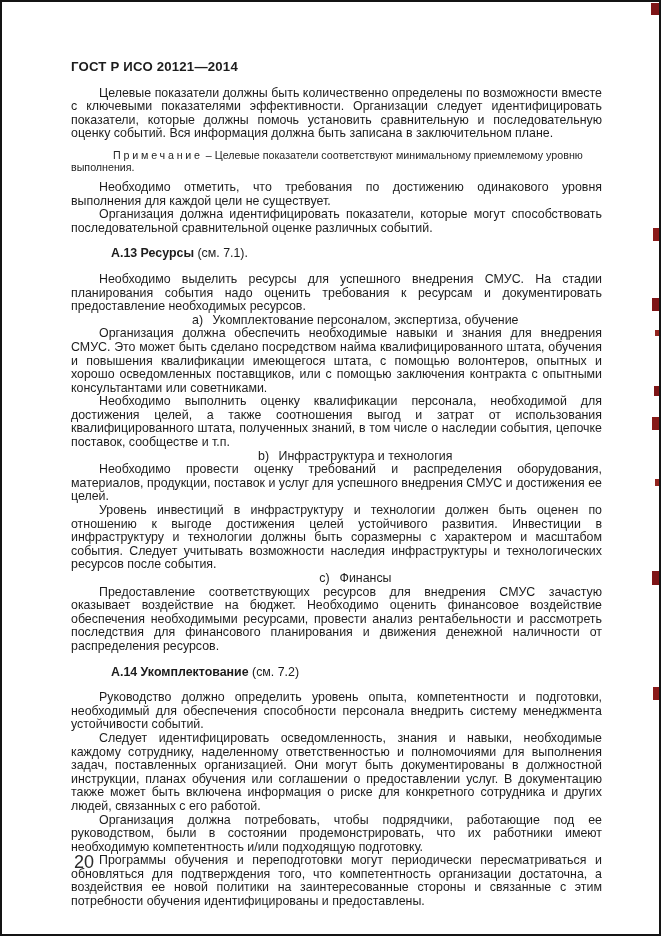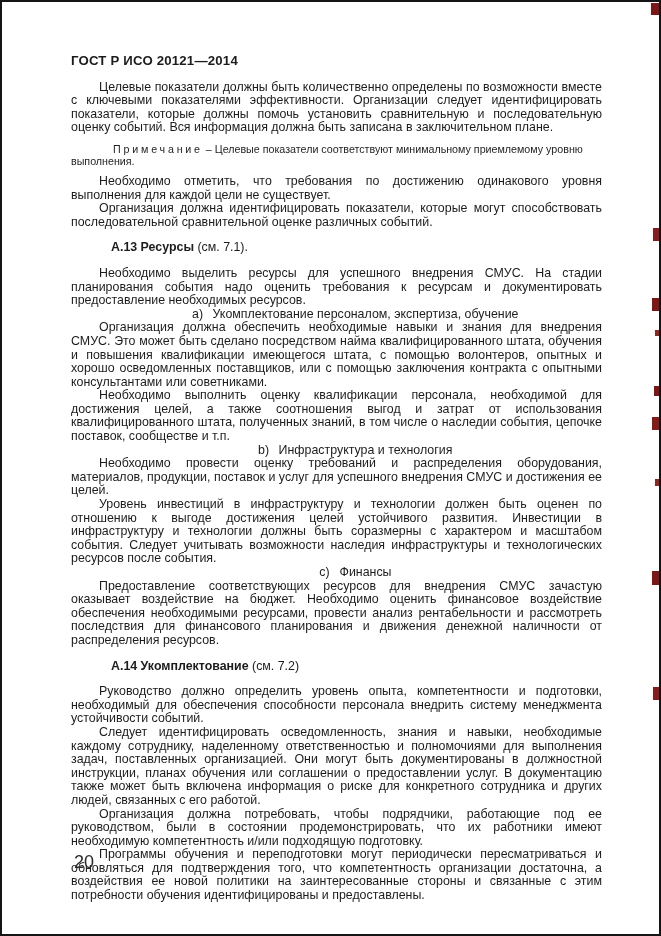--- a/index.html
+++ b/index.html
@@ -7,21 +7,21 @@
     width:661px; height:936px; position:relative;
     background:#ffffff; overflow:hidden;
     font-family:"Liberation Sans", sans-serif;
     color:#1c1c1c;
   }
   .frame {
     position:absolute; left:0; top:0; right:0; bottom:0;
     border:2px solid #141414; pointer-events:none; box-sizing:border-box;
   }
   .content {
-    position:absolute; left:71px; top:54px; width:531px;
+    position:absolute; left:71px; top:60px; width:531px;
     font-size:12.4px; line-height:13.6px;
   }
   .gost-header {
     font-size:13.2px; font-weight:bold; margin:0 0 13px 0; letter-spacing:0.2px;
   }
   p.body {
     margin:0; text-indent:28px; text-align:justify; text-align-last:left;
   }
   p.note-para {
     margin:8px 0 7px; text-indent:28px; text-align:left;

